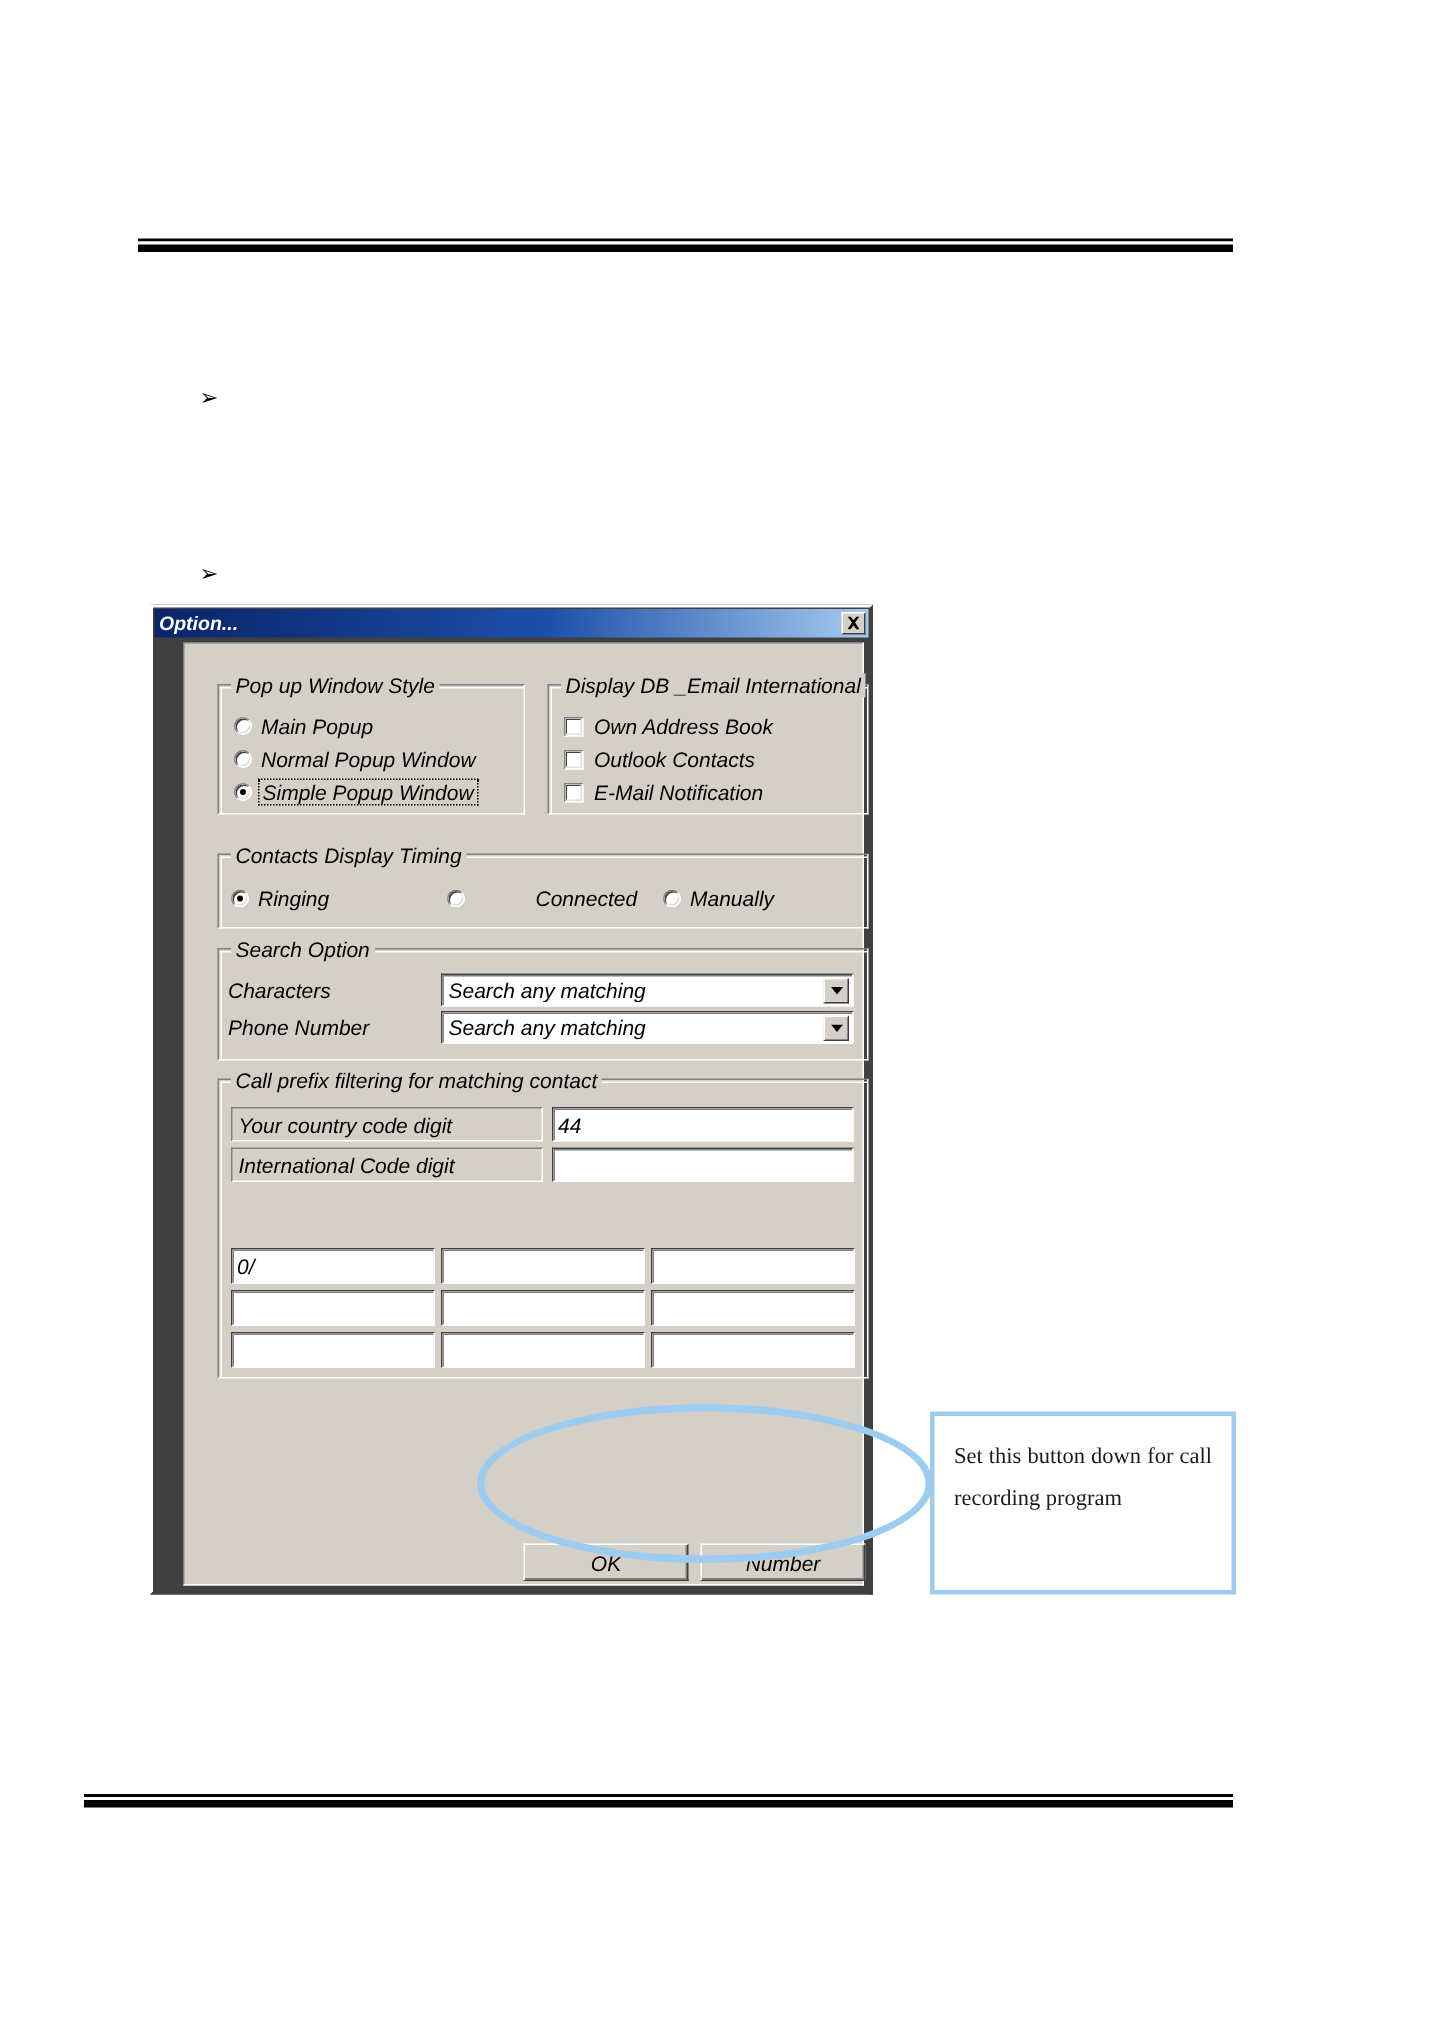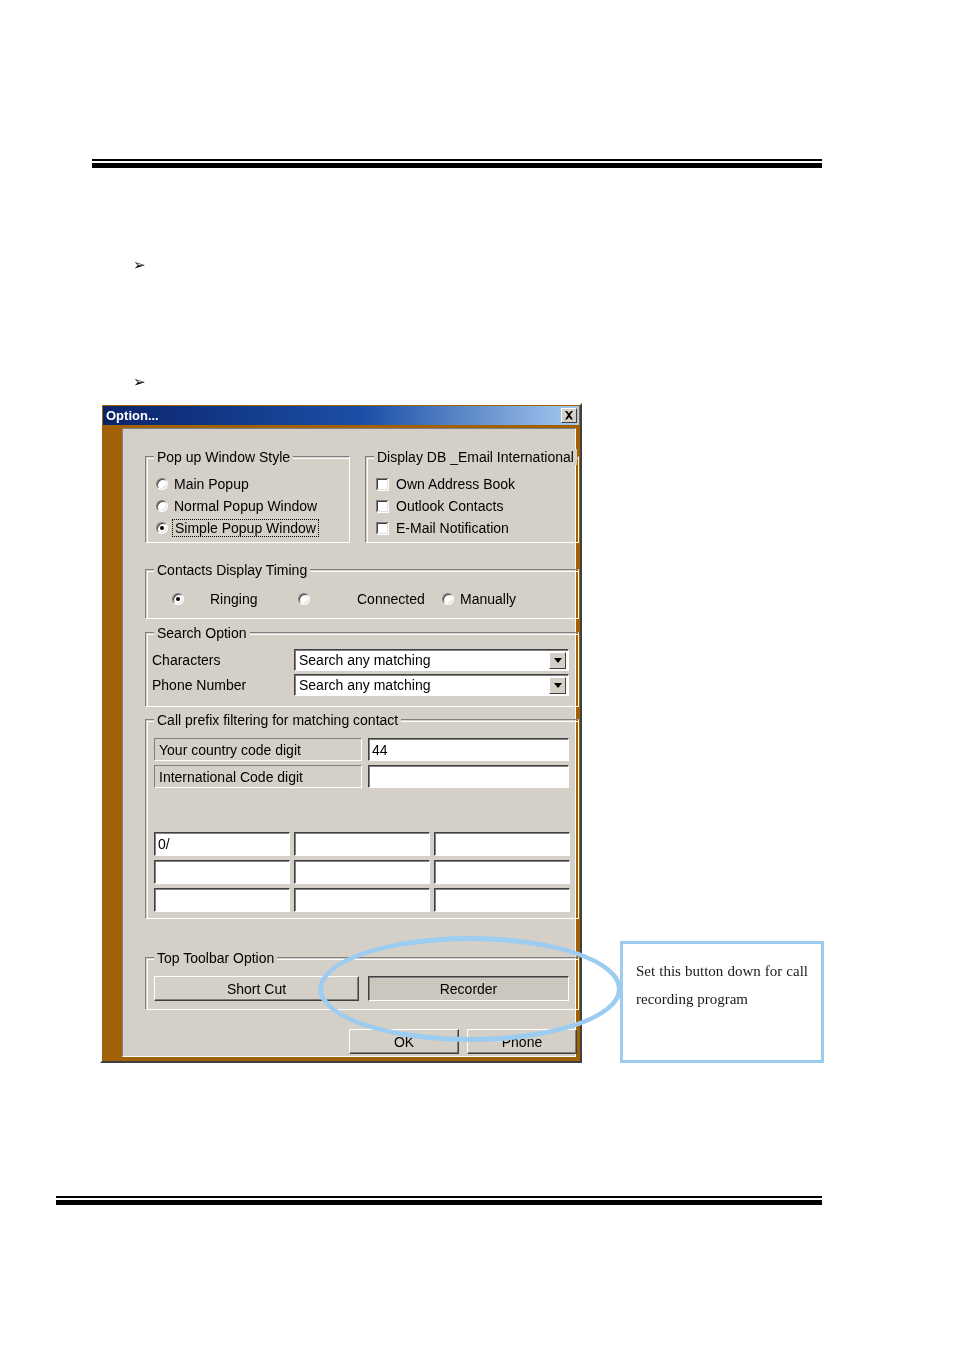--- a/index.html
+++ b/index.html
@@ -47,26 +47,27 @@
   #bullet-1 { left: 133px; top: 258px; }
   #bullet-2 { left: 133px; top: 375px; }
 
   
   #dialog {
     position: absolute;
     left: 100px;
     top: 403px;
     width: 482px;
     height: 660px;
-    background: #a16207;
+    background: #404040;
     border-top: 2px solid #ffffff;
     border-left: 2px solid #ffffff;
     border-right: 2px solid #404040;
     border-bottom: 2px solid #404040;
     box-sizing: border-box;
+    font-style: italic;
   }
   #titlebar {
     height: 19px;
     margin: 1px;
     background: linear-gradient(to right, #0a246a 0%, #1c4fa8 55%, #a6caf0 100%);
     display: flex;
     align-items: center;
     padding: 0 2px 0 3px;
     box-sizing: border-box;
   }
@@ -380,21 +381,21 @@
         <span>Outlook Contacts</span>
       </div>
       <div class="check-row" style="left:10px; top:63px;">
         <span class="checkbox-sq"></span>
         <span>E-Mail Notification</span>
       </div>
     </div>
 
     <div class="groupbox" style="left:22px; top:140px; width:434px; height:50px;">
       <div class="group-title">Contacts Display Timing</div>
-      <div class="radio-row" style="left:26px; top:21px;gap:20px;">
+      <div class="radio-row" style="left:8px; top:21px;">
         <span class="radio-dot checked"></span>
         <span>Ringing</span>
       </div>
       <div class="radio-row" style="left:152px; top:21px;gap:41px;">
         <span class="radio-dot"></span>
         <span>Connected</span>
       </div>
       <div class="radio-row" style="left:296px; top:21px;">
         <span class="radio-dot"></span>
         <span>Manually</span>
@@ -441,28 +442,23 @@
 
       <div class="textfield" style="left:8px;   top:140px; width:136px; height:24px;"></div>
       <div class="textfield" style="left:148px; top:140px; width:136px; height:24px;"></div>
       <div class="textfield" style="left:288px; top:140px; width:136px; height:24px;"></div>
 
       <div class="textfield" style="left:8px;   top:168px; width:136px; height:24px;"></div>
       <div class="textfield" style="left:148px; top:168px; width:136px; height:24px;"></div>
       <div class="textfield" style="left:288px; top:168px; width:136px; height:24px;"></div>
     </div>
 
-    <div class="groupbox" style="left:22px; top:528px; width:434px; height:53px;">
-      <div class="group-title">Top Toolbar Option</div>
-      <div class="btn" style="left:8px; top:18px; width:205px; height:25px;">Short Cut</div>
-      <div class="btn pressed" style="left:222px; top:18px; width:201px; height:25px;">Recorder</div>
-    </div>
 
     <div class="btn" style="left:226px; top:600px; width:110px; height:25px;">OK</div>
-    <div class="btn" style="left:344px; top:600px; width:110px; height:25px;">Phone</div>
+    <div class="btn" style="left:344px; top:600px; width:110px; height:25px;">Number</div>
 
   </div>
 </div>
 
 <div id="annotation-ellipse"></div>
 <div id="annotation-box">
   <div id="annotation-text">Set this button down for call recording program</div>
 </div>
 
 </body></html>

